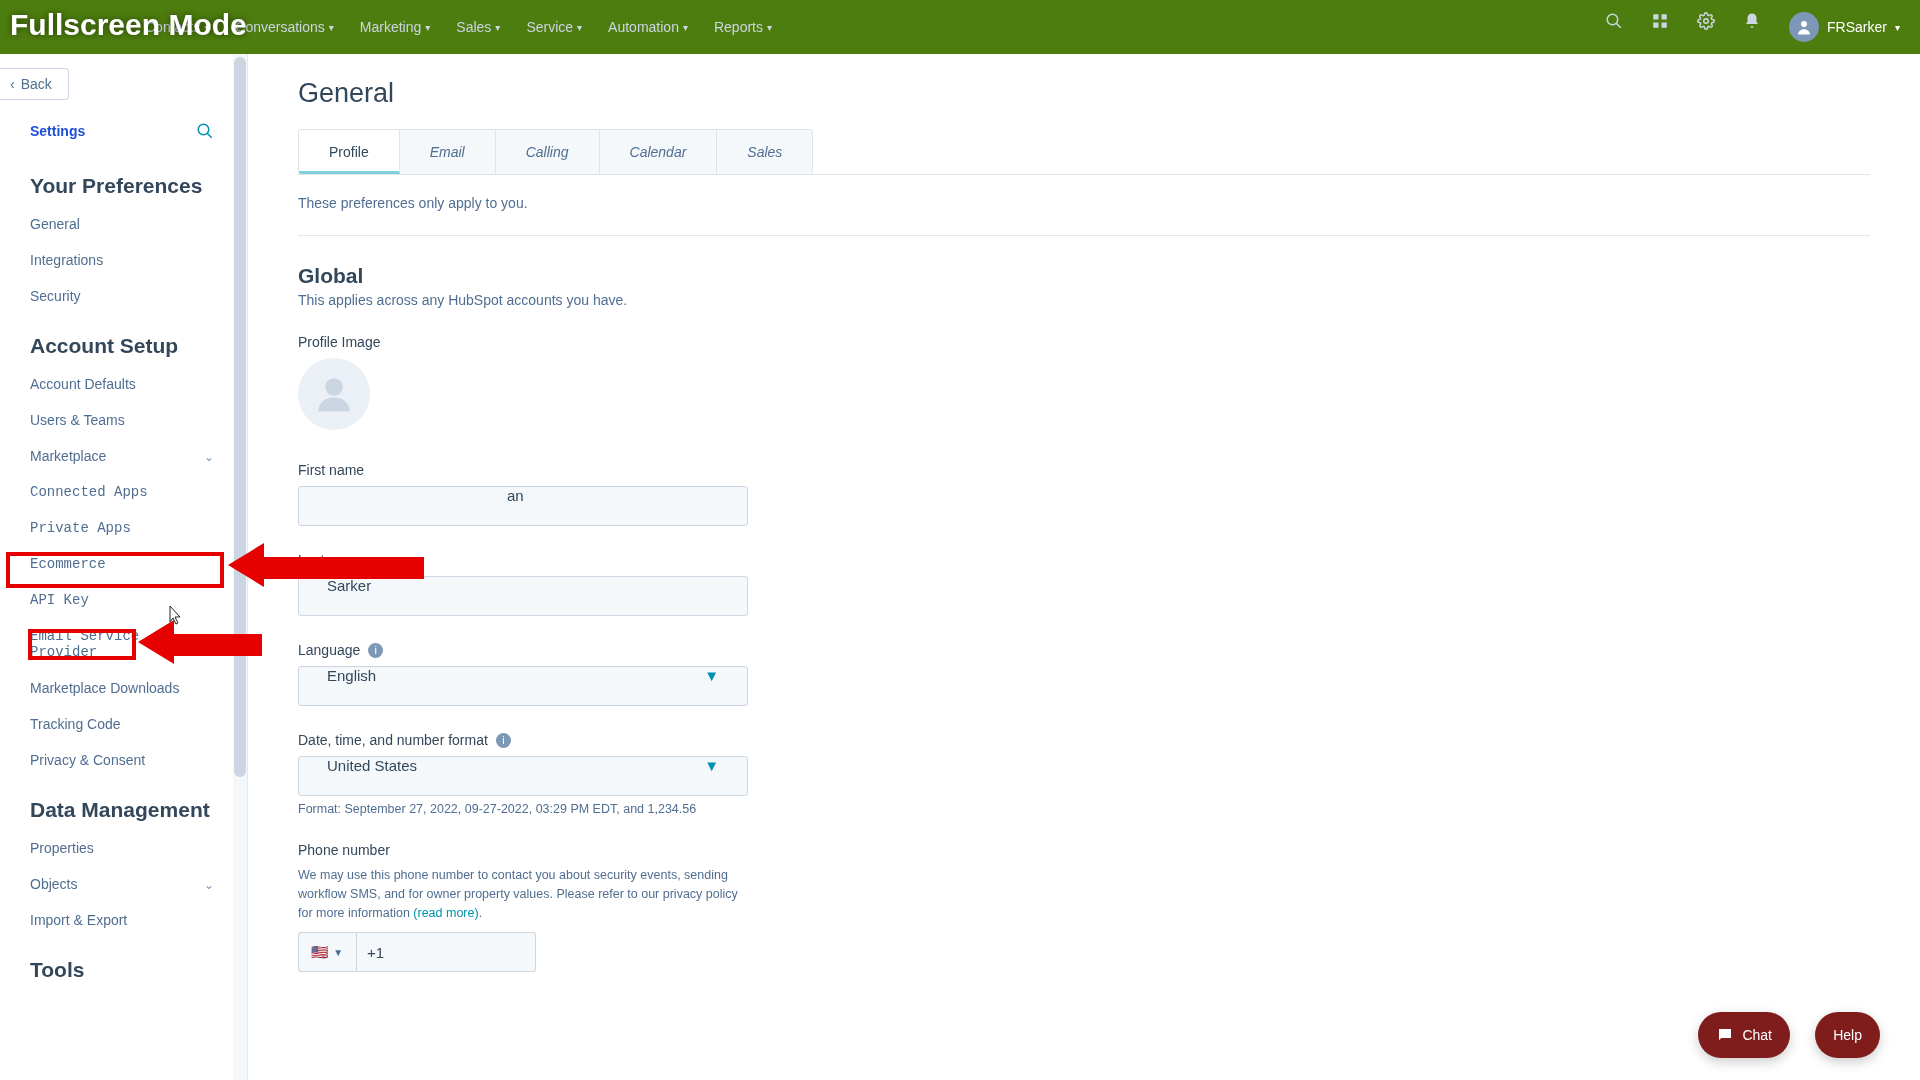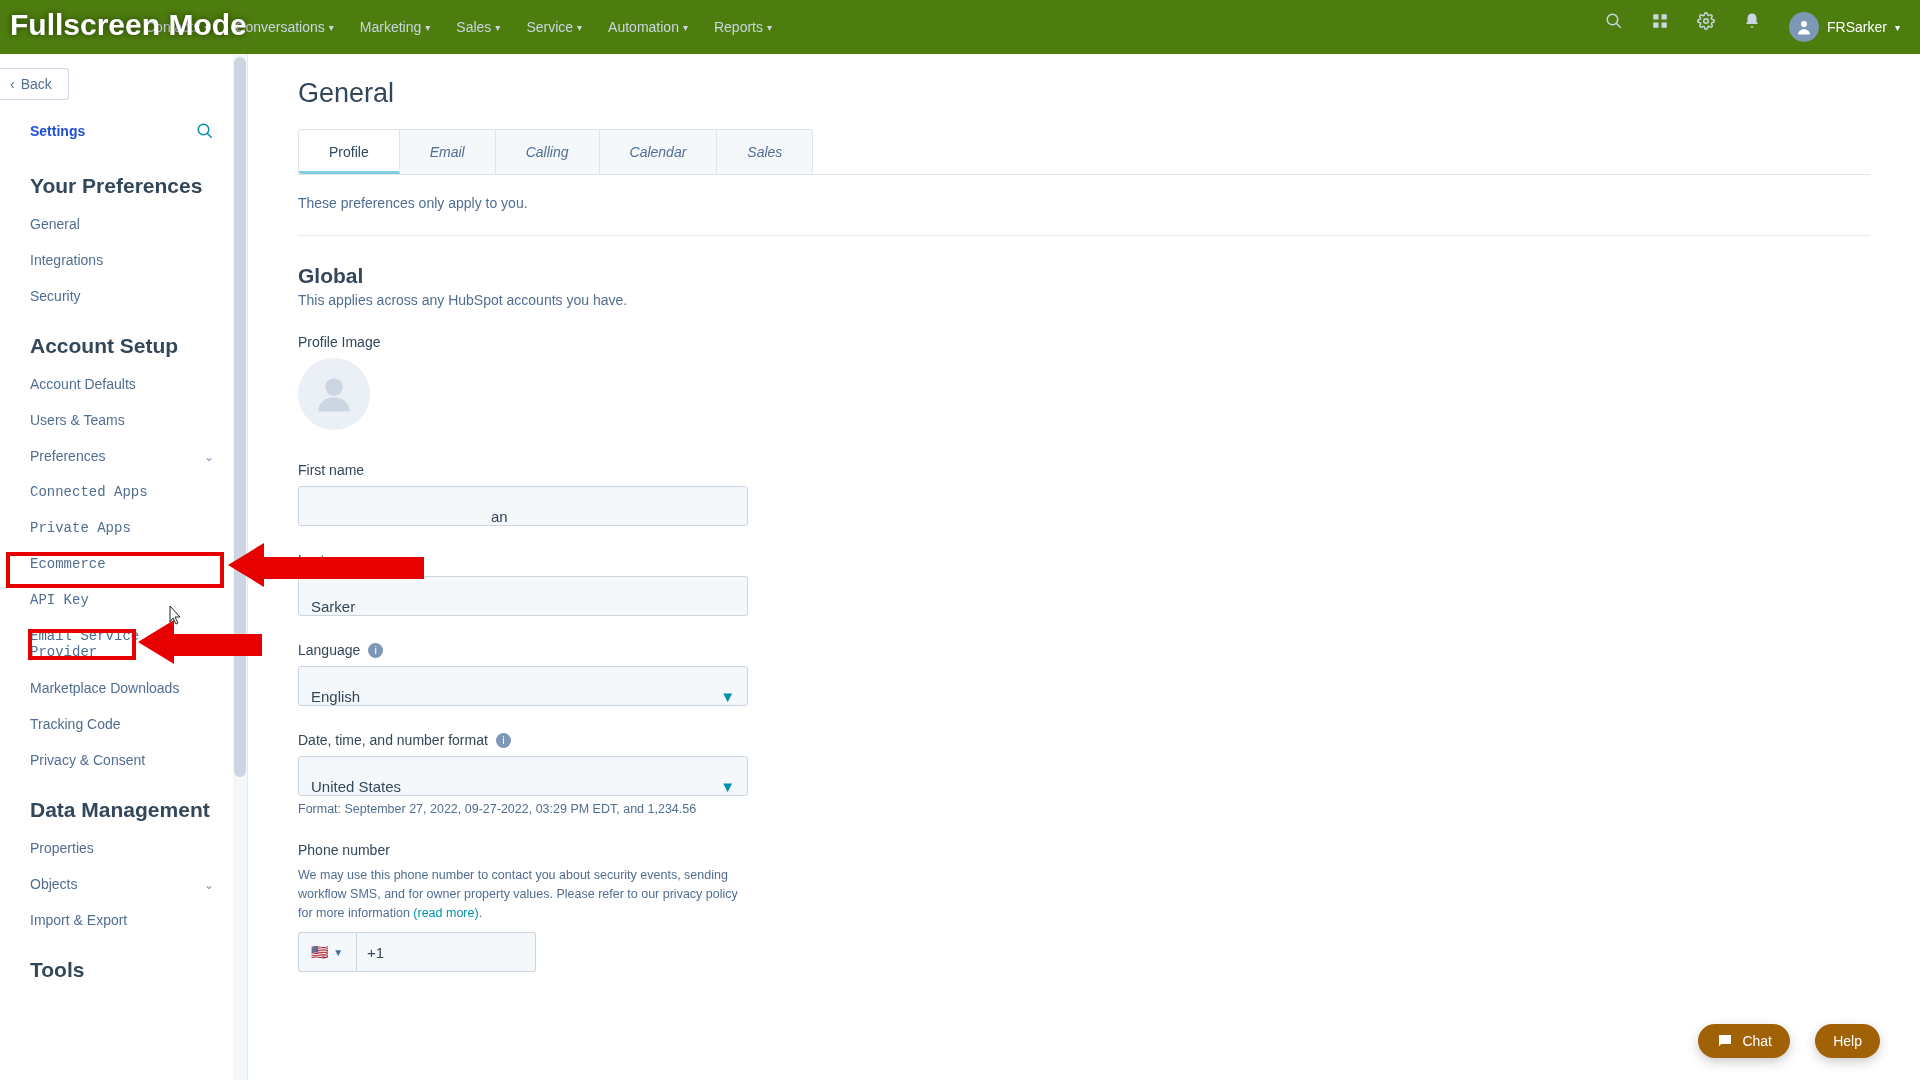--- a/index.html
+++ b/index.html
@@ -157,43 +157,43 @@
 .info-dot {
   width:15px; height:15px; border-radius:50%; background:#7c98b6; color:#fff;
   display:inline-flex; align-items:center; justify-content:center; font-size:11px;
 }
 .profile-avatar {
   width:72px; height:72px; border-radius:50%; background:#eaf0f6;
   display:flex; align-items:center; justify-content:center; margin-bottom: 32px;
 }
 .input, .select {
   width: 450px; height: 40px; border:1px solid #cbd6e2; border-radius:3px;
-  padding: 0 12px; font-size:15px; color:#33475b; background:#f5f8fa;
-  display:flex; align-items:flex-end; justify-content:space-between;
+  padding: 0 28px; font-size:15px; color:#33475b; background:#f5f8fa;
+  display:flex; align-items:flex-start; justify-content:space-between;
 }
 .input { background:#f5f8fa; }
 .select { cursor:pointer; }
 .field-block { margin-bottom: 26px; }
 .format-note { font-size:12.5px; color:#506e91; margin-top:6px; }
 .small-desc { font-size:12.5px; color:#506e91; line-height:1.5; max-width:450px; margin-top:4px; }
 .read-more { color:#0091ae; cursor:pointer; }
 
 .phone-row { display:flex; margin-top:10px; }
 .flag-sel {
   width:58px; height:40px; border:1px solid #cbd6e2; border-right:none; border-radius:3px 0 0 3px;
   display:flex; align-items:center; justify-content:center; gap:4px; background:#f5f8fa; cursor:pointer;
 }
 .phone-input {
   width:180px; height:40px; border:1px solid #cbd6e2; border-radius:0 3px 3px 0; padding:0 10px;
   font-size:15px; color:#33475b; background:#f5f8fa; display:flex; align-items:center;
 }
 
 
 .widget {
-  position:fixed; bottom:22px; height:34px; border-radius:23px; background:#a16207;
+  position:fixed; bottom:22px; height:46px; border-radius:23px; background:#7f1d1d;
   color:#fff; display:flex; align-items:center; gap:8px; padding:0 18px; cursor:pointer;
   box-shadow:0 4px 12px rgba(0,0,0,.2);
 }
 .widget.chat { right:130px; }
 .widget.help { right:40px; }
 
 svg { display:block; }
 </style>
 </head>
 <body>
@@ -288,21 +288,21 @@
 
       <div class="section-label">Your Preferences</div>
       <div class="side-link">General</div>
       <div class="side-link">Integrations</div>
       <div class="side-link">Security</div>
 
       <div class="section-label">Account Setup</div>
       <div class="side-link">Account Defaults</div>
       <div class="side-link">Users &amp; Teams</div>
       <div class="side-link">
-        <span>Preferences</span>
+        <span>Marketplace</span>
         <span class="expand">⌄</span>
       </div>
       <div class="side-link sub">Connected Apps</div>
       <div class="side-link sub">Private Apps</div>
       <div class="side-link sub">Ecommerce</div>
       <div class="side-link sub">API Key</div>
       <div class="side-link sub">Email Service Provider</div>
       <div class="side-link">Marketplace Downloads</div>
       <div class="side-link">Tracking Code</div>
       <div class="side-link">Privacy &amp; Consent</div>

